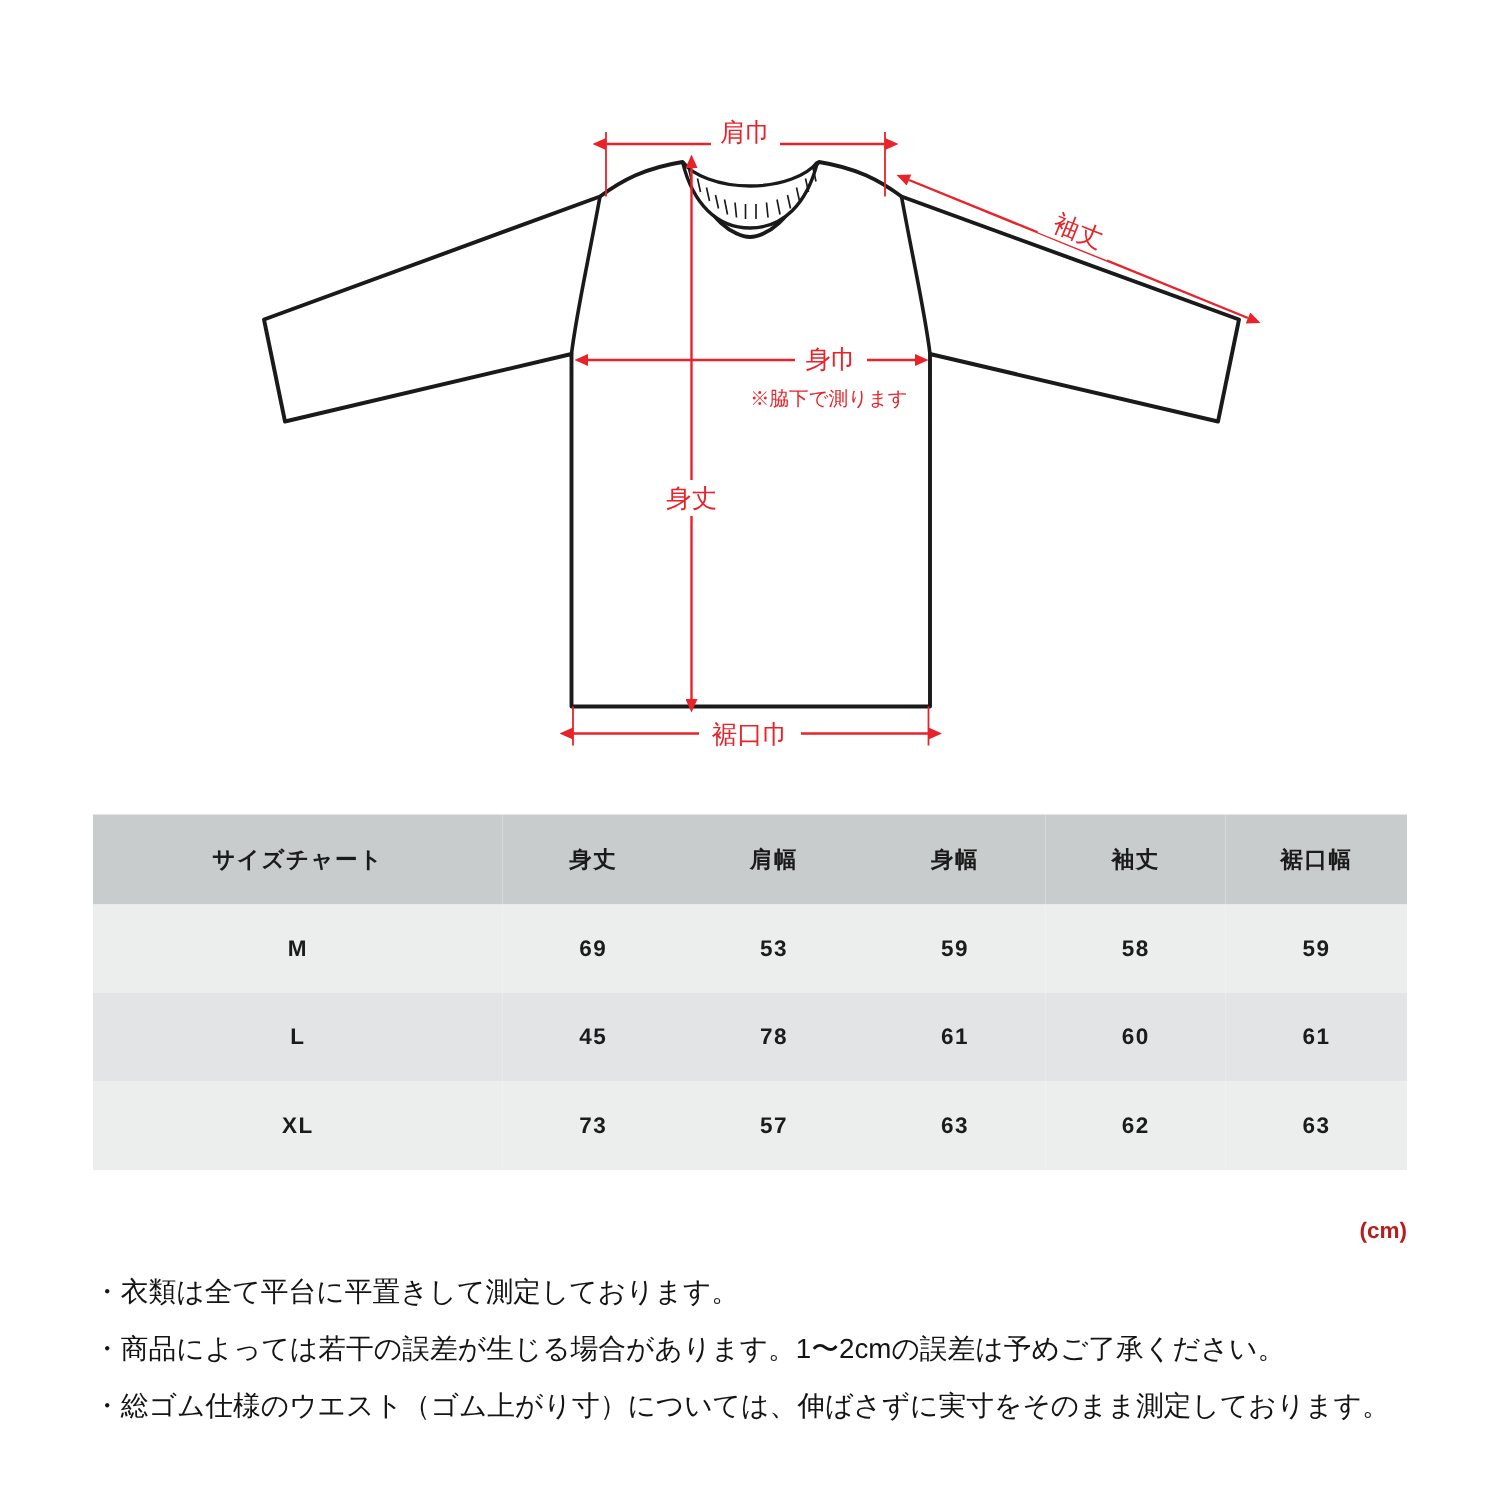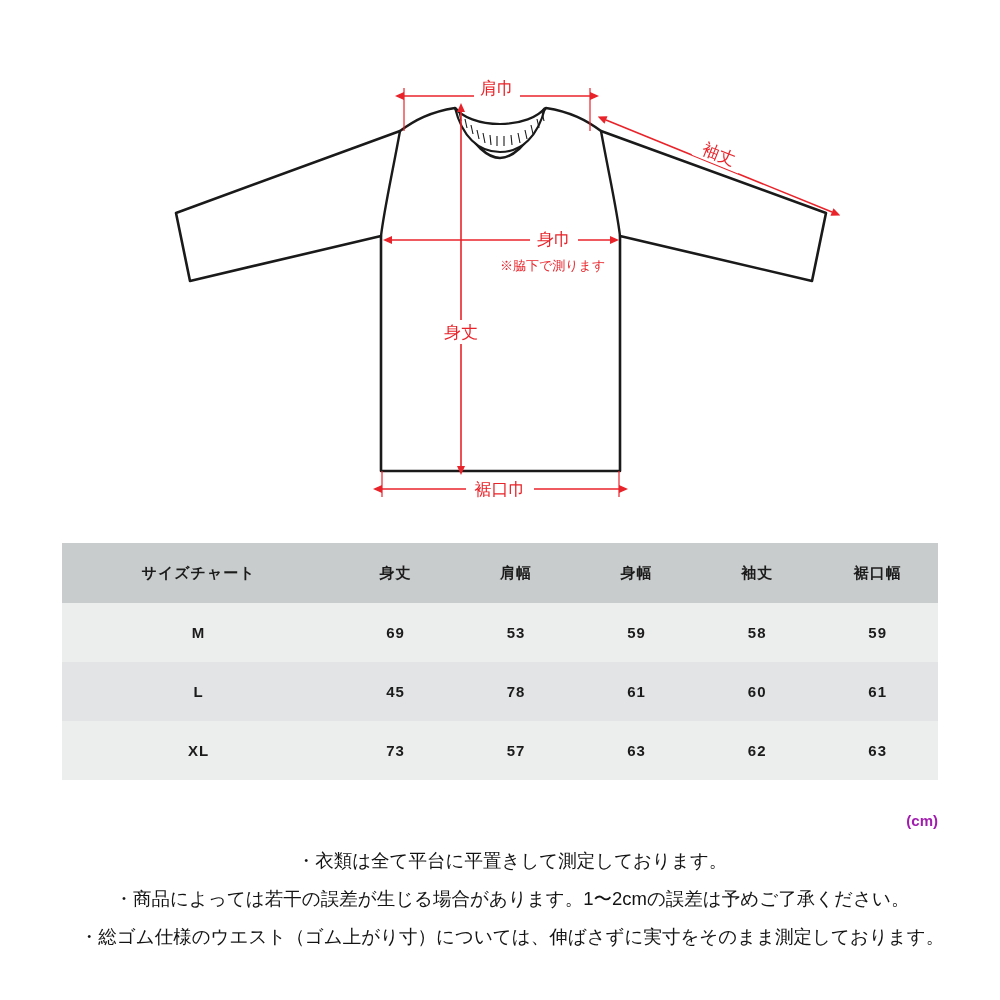--- a/index.html
+++ b/index.html
@@ -71,35 +71,34 @@
   col.c-val  { width: 120px; }
 
   .unit {
     position: absolute;
     left: 62px;
     top: 812px;
     width: 876px;
     text-align: right;
     font-size: 15px;
     font-weight: bold;
-    color: #a21caf;
+    color: #b91c1c;
   }
 
   .notes {
     position: absolute;
     left: 62px;
     top: 842px;
     width: 900px;
   }
   .notes .note {
     font-size: 18.5px;
     line-height: 38px;
     color: #141414;
     white-space: nowrap;
-    text-align: center;
   }
 
   .red-label {
     fill: #e8232a;
     font-family: "Liberation Sans", sans-serif;
     font-size: 17px;
   }
   .red-label-small {
     fill: #e8232a;
     font-family: "Liberation Sans", sans-serif;

